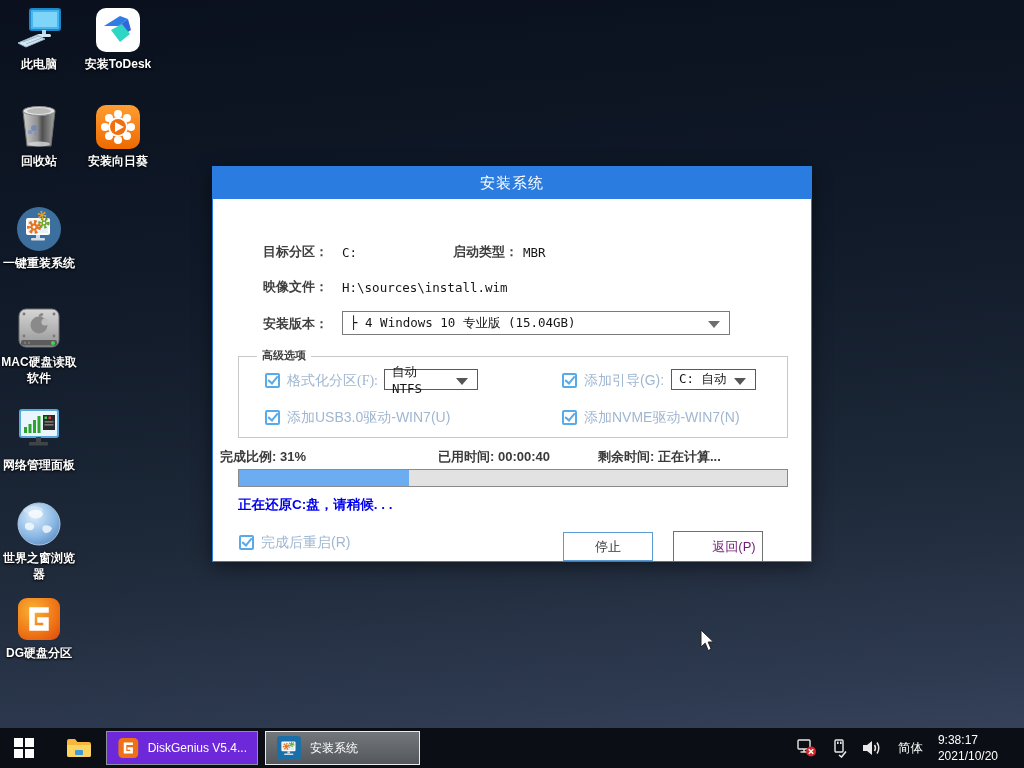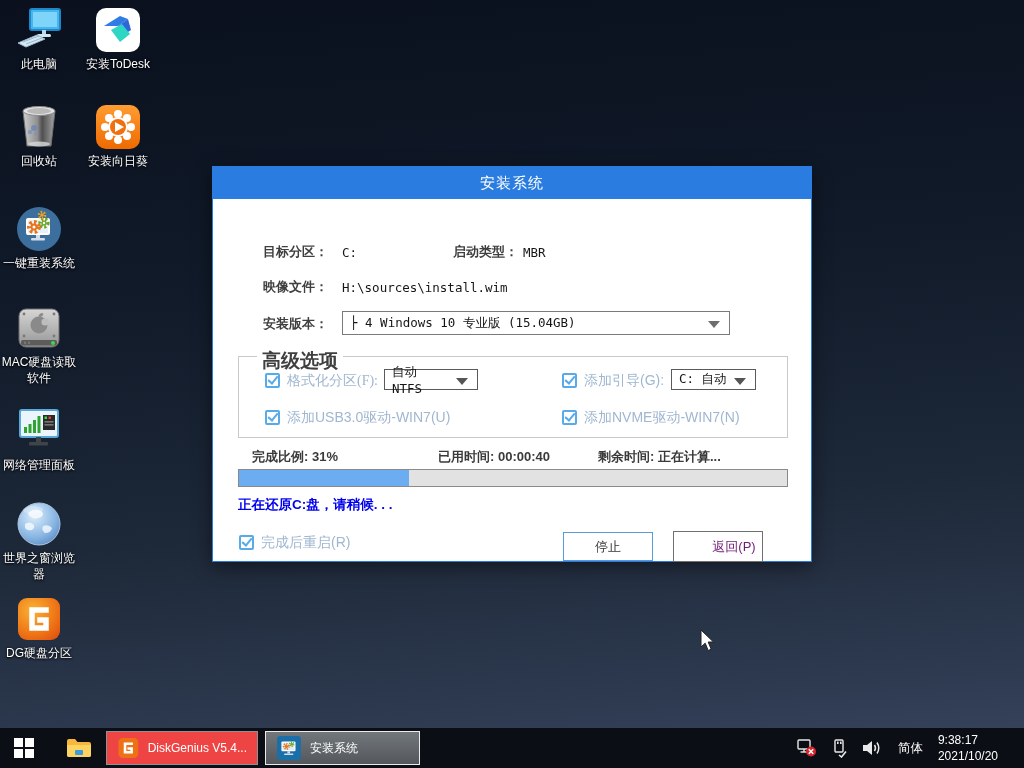--- a/index.html
+++ b/index.html
@@ -3,39 +3,39 @@
 <meta charset="utf-8">
 <style>
   * { margin:0; padding:0; box-sizing:border-box; }
   html,body { width:1024px; height:768px; overflow:hidden; }
   body {
     font-family:"Liberation Sans","DejaVu Sans",sans-serif;
     position:relative;
     background:linear-gradient(175deg,#0a101d 0%,#101a29 35%,#1d2838 65%,#2e3a50 88%,#3a4660 100%);
   }
   
-  .dicon { position:absolute; width:78px; display:flex; flex-direction:column; align-items:center; cursor:default; }
+  .dicon { position:absolute; width:78px; display:flex; flex-direction:column; align-items:center; cursor:default;font-weight:bold; }
   .dicon .art { width:48px; height:48px; display:flex; align-items:center; justify-content:center; }
   .dicon .lbl { margin-top:3px; font-size:12px; color:#fff; text-align:center; line-height:1.3;
                 text-shadow:0 1px 2px rgba(0,0,0,.95), 0 0 3px rgba(0,0,0,.6); }
   
   .dialog { position:absolute; left:212px; top:166px; width:600px; height:396px; background:#fff;
             border:1px solid #2a7ce0; box-shadow:0 5px 18px rgba(0,0,0,.45); }
   .titlebar { height:32px; background:#2a7ce0; color:#fff; font-size:15px; display:flex;
               align-items:center; justify-content:center; letter-spacing:1px; }
   .dbody { position:relative; width:100%; height:364px; }
   .blabel { position:absolute; font-size:13px; font-weight:bold; color:#3f3f3f; }
   .mono   { position:absolute; font-family:"DejaVu Sans Mono","Liberation Mono",monospace; font-size:12.5px; color:#161616; }
   .combo  { position:absolute; background:#fff; border:1px solid #7a7a7a; display:flex; align-items:center;
             padding:0 24px 0 7px; font-family:"DejaVu Sans Mono","Liberation Mono",monospace; font-size:12.5px; color:#161616; }
   .caret  { position:absolute; right:9px; top:50%; margin-top:-2px; width:0; height:0;
             border-left:6px solid transparent; border-right:6px solid transparent; border-top:7px solid #6e6e6e; }
   .group  { position:absolute; left:25px; top:157px; width:550px; height:82px; border:1px solid #c9c9c9; }
   .group-legend { position:absolute; top:-9px; left:18px; background:#fff; padding:0 5px;
-                  font-size:19px; font-weight:bold; color:#3f3f3f; }
+                  font-size:11px; font-weight:bold; color:#3f3f3f; }
   .cb { width:15px; height:15px; border:2px solid #58aae9; border-radius:2px; background:#fff;
         position:absolute; }
   .cb::after { content:''; position:absolute; left:3px; top:-1px; width:4px; height:8px;
                border:solid #58aae9; border-width:0 2px 2px 0; transform:rotate(40deg); }
   .adv-lbl { position:absolute; font-size:14px; color:#a0b7d1; white-space:nowrap; }
   .plabel { position:absolute; font-size:13px; font-weight:bold; color:#3a3a3a; }
   .pbar { position:absolute; left:25px; top:270px; width:550px; height:18px; background:#e2e2e2;
           border:1px solid #8a8a8a; }
   .pfill { height:100%; background:#6cadf1; }
   .status { position:absolute; left:25px; top:297px; font-size:13.5px; font-weight:bold; color:#0000ee; }
@@ -43,21 +43,21 @@
          justify-content:center; cursor:pointer; }
   .btn-stop { left:350px; top:333px; width:90px; height:29px; border:1px solid #5b9bd5; color:#333; }
   .btn-back { left:460px; top:332px; width:90px; height:31px; border:1px solid #707070; color:#701a75;padding-left:32px; }
   
   .taskbar { position:absolute; left:0; bottom:0; width:1024px; height:40px; background:#0b0e14;
              display:flex; align-items:center; }
   .tb-start { width:47px; height:40px; display:flex; align-items:center; justify-content:center; cursor:pointer; }
   .tb-explorer { width:40px; height:40px; margin-left:12px; display:flex; align-items:center; justify-content:center; cursor:pointer; }
   .taskbtn { height:34px; margin-left:7px; display:flex; align-items:center; gap:8px; padding:0 10px;
              font-size:12px; color:#fff; cursor:pointer; white-space:nowrap; }
-  .taskbtn.inactive { width:152px; background:#ef4444; border:1px solid #8d9297; }
+  .taskbtn.inactive { width:152px; background:#6d28d9; border:1px solid #8d9297; }
   .taskbtn.active   { width:155px; background:linear-gradient(#72777b,#54585c); border:1px solid #e9ebed; }
   .tray { margin-left:auto; display:flex; align-items:center; gap:15px; padding-right:26px; color:#fff; }
   .tray .ime { font-size:12.5px; }
   .clock { text-align:left; font-size:12px; line-height:1.35; }
   
   .cursor { position:absolute; left:700px; top:629px; pointer-events:none; }
 </style>
 </head>
 <body>
 
@@ -278,21 +278,21 @@
         <span class="caret" style="border-top-color:#555;"></span>
       </div>
 
       <span class="cb" style="left:26px; top:53px;"></span>
       <span class="adv-lbl" style="left:48px; top:52px;">添加USB3.0驱动-WIN7(U)</span>
 
       <span class="cb" style="left:323px; top:53px;"></span>
       <span class="adv-lbl" style="left:345px; top:52px;">添加NVME驱动-WIN7(N)</span>
     </div>
 
-    <span class="plabel" style="left:39px; top:249px;">完成比例: 31%</span>
+    <span class="plabel" style="left:7px; top:249px;">完成比例: 31%</span>
     <span class="plabel" style="left:225px; top:249px;">已用时间: 00:00:40</span>
     <span class="plabel" style="left:385px; top:249px;">剩余时间: 正在计算...</span>
 
     <div class="pbar">
       <div class="pfill" style="width: 31%;"></div>
     </div>
 
     <span class="status">正在还原C:盘，请稍候. . .</span>
 
     <span class="cb" style="left:26px; top:336px;"></span>

